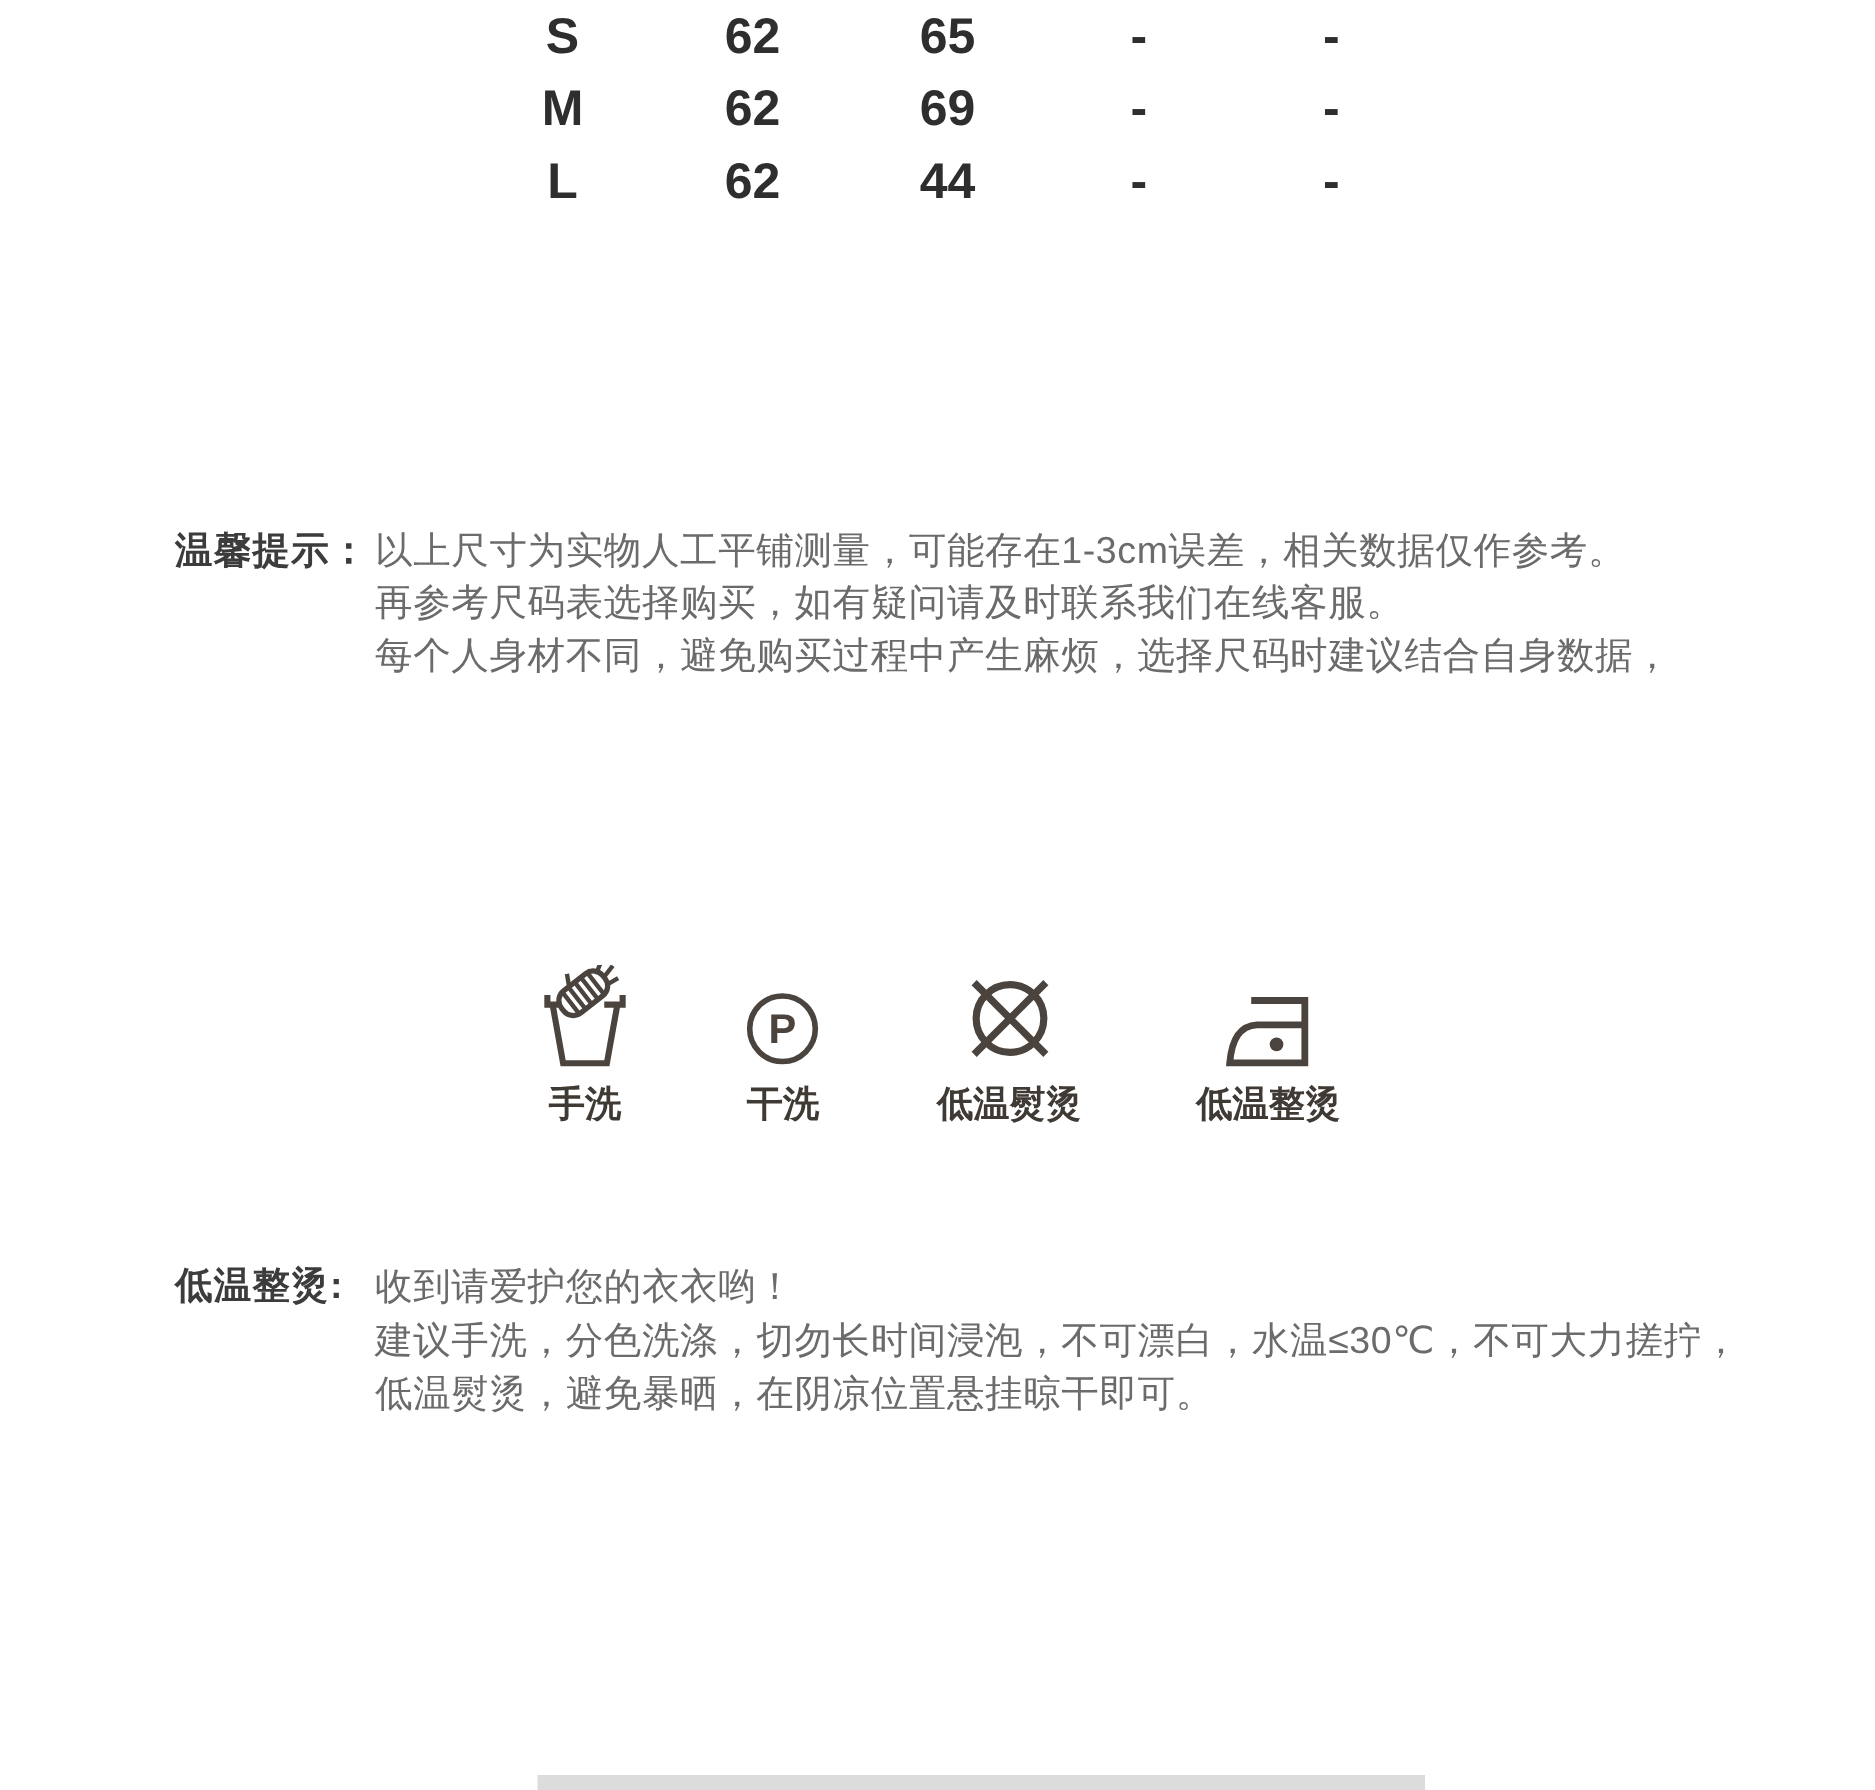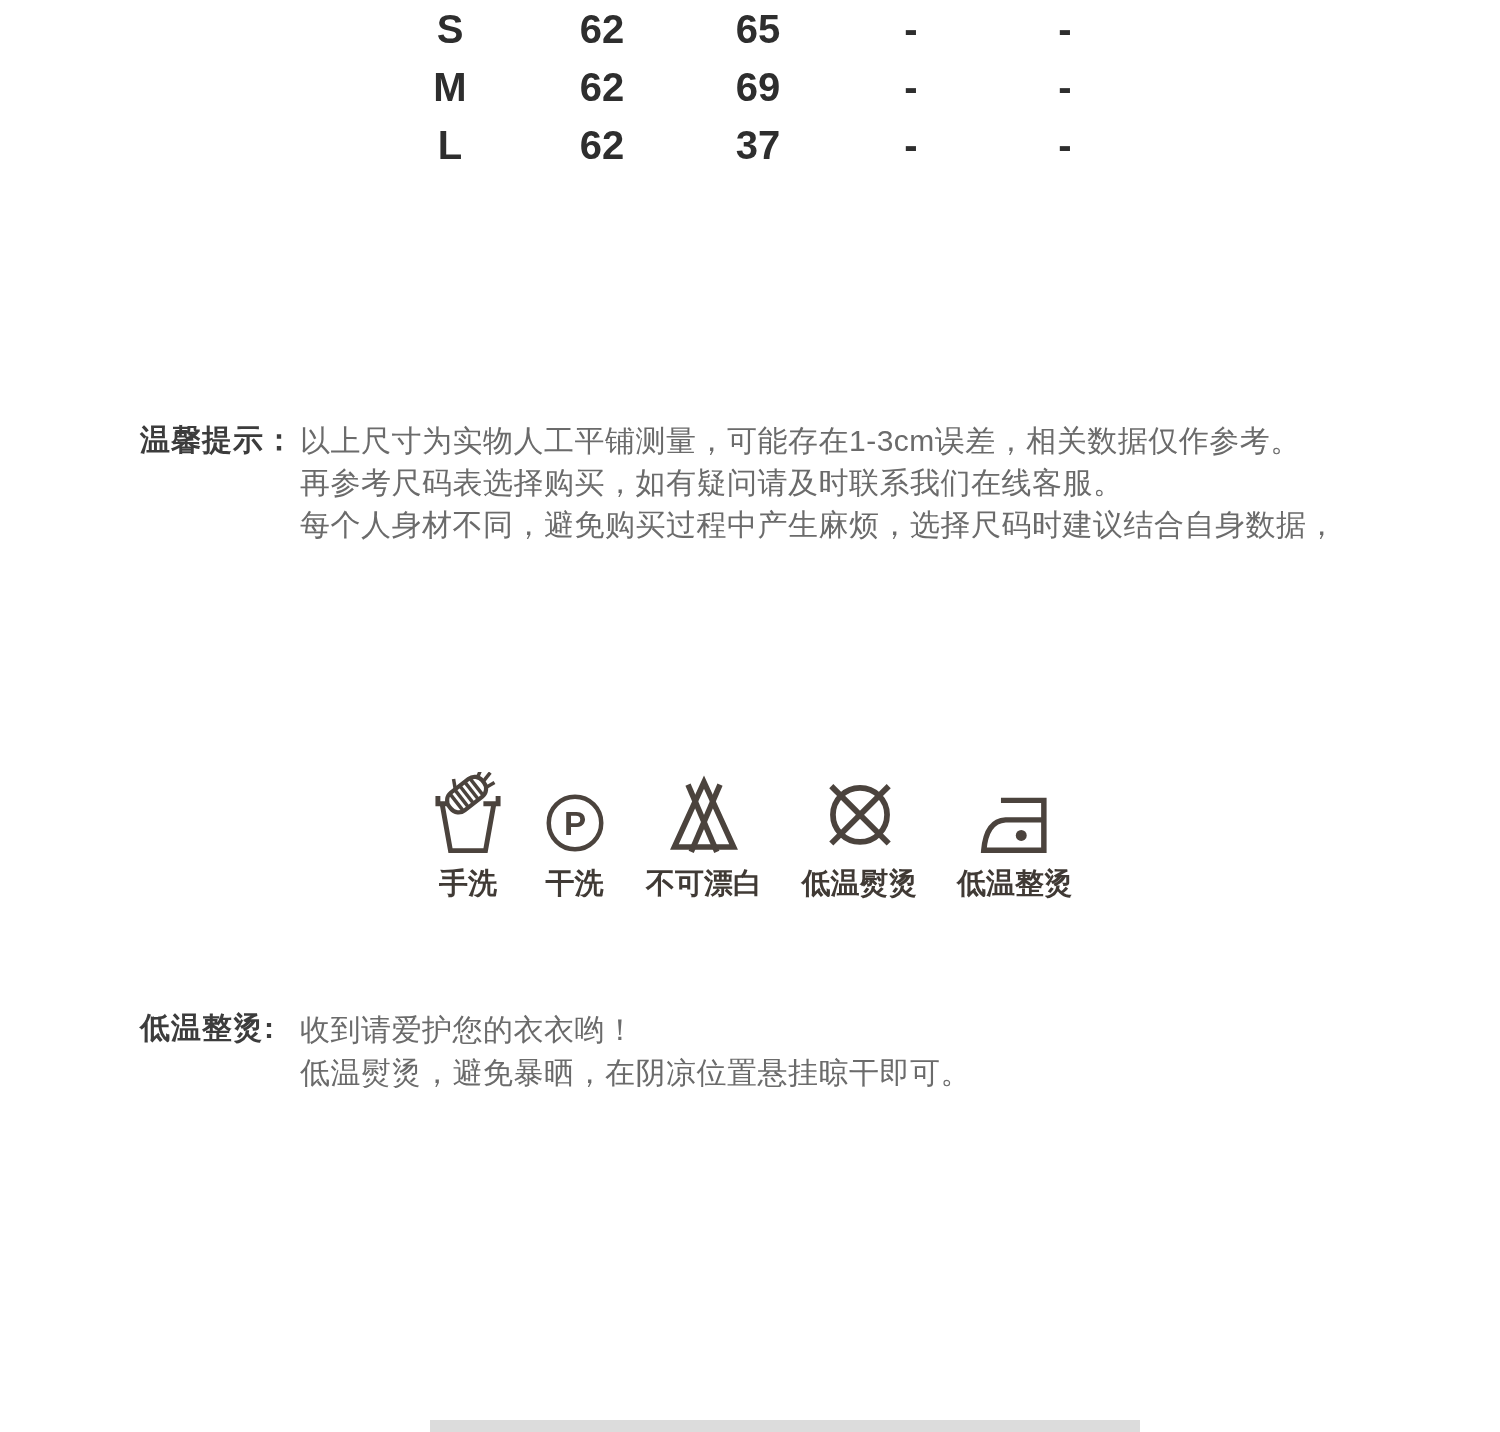--- a/index.html
+++ b/index.html
@@ -52,21 +52,21 @@
   <div>65</div>
   <div>-</div>
   <div>-</div>
   <div>M</div>
   <div>62</div>
   <div>69</div>
   <div>-</div>
   <div>-</div>
   <div>L</div>
   <div>62</div>
-  <div>37</div>
+  <div>44</div>
   <div>-</div>
   <div>-</div>
 </div>
 
 <div class="block-label tips-label">温馨提示：</div>
 <div class="para tips-body">
   <span>以上尺寸为实物人工平铺测量，可能存在1-3cm误差，相关数据仅作参考。</span>
   <span>再参考尺码表选择购买，如有疑问请及时联系我们在线客服。</span>
   <span>每个人身材不同，避免购买过程中产生麻烦，选择尺码时建议结合自身数据，</span>
 </div>
@@ -95,28 +95,20 @@
   </div>
 
   <div class="care-item">
     <svg width="64" height="64" viewBox="0 0 100 100" fill="none" stroke="#4b433d" stroke-width="7">
       <circle cx="50" cy="50" r="41"></circle>
       <text x="50" y="68" text-anchor="middle" font-size="52" font-weight="bold" fill="#4b433d" stroke="none" font-family="Liberation Sans, DejaVu Sans, sans-serif">P</text>
     </svg>
     <div class="care-label">干洗</div>
   </div>
 
-  <div class="care-item">
-    <svg width="80" height="80" viewBox="0 0 100 100" fill="none" stroke="#4b433d" stroke-width="7">
-      <path d="M50,9 L13,90 H87 Z"></path>
-      <line x1="30" y1="12" x2="66" y2="96"></line>
-      <line x1="70" y1="12" x2="34" y2="96"></line>
-    </svg>
-    <div class="care-label">不可漂白</div>
-  </div>
 
   <div class="care-item">
     <svg width="82" height="82" viewBox="0 0 100 100" fill="none" stroke="#4b433d" stroke-width="7">
       <circle cx="50" cy="51" r="33"></circle>
       <line x1="15" y1="16" x2="85" y2="86"></line>
       <line x1="85" y1="16" x2="15" y2="86"></line>
     </svg>
     <div class="care-label">低温熨烫</div>
   </div>
 
@@ -127,16 +119,17 @@
       <circle cx="58" cy="57" r="7" fill="#4b433d" stroke="none"></circle>
     </svg>
     <div class="care-label">低温整烫</div>
   </div>
 
 </div>
 
 <div class="block-label wash-label">低温整烫:</div>
 <div class="para wash-body">
   <span>收到请爱护您的衣衣哟！</span>
+  <span>建议手洗，分色洗涤，切勿长时间浸泡，不可漂白，水温≤30℃，不可大力搓拧，</span>
   <span>低温熨烫，避免暴晒，在阴凉位置悬挂晾干即可。</span>
 </div>
 
 <div class="bottom-bar"></div>
 
 </body></html>

